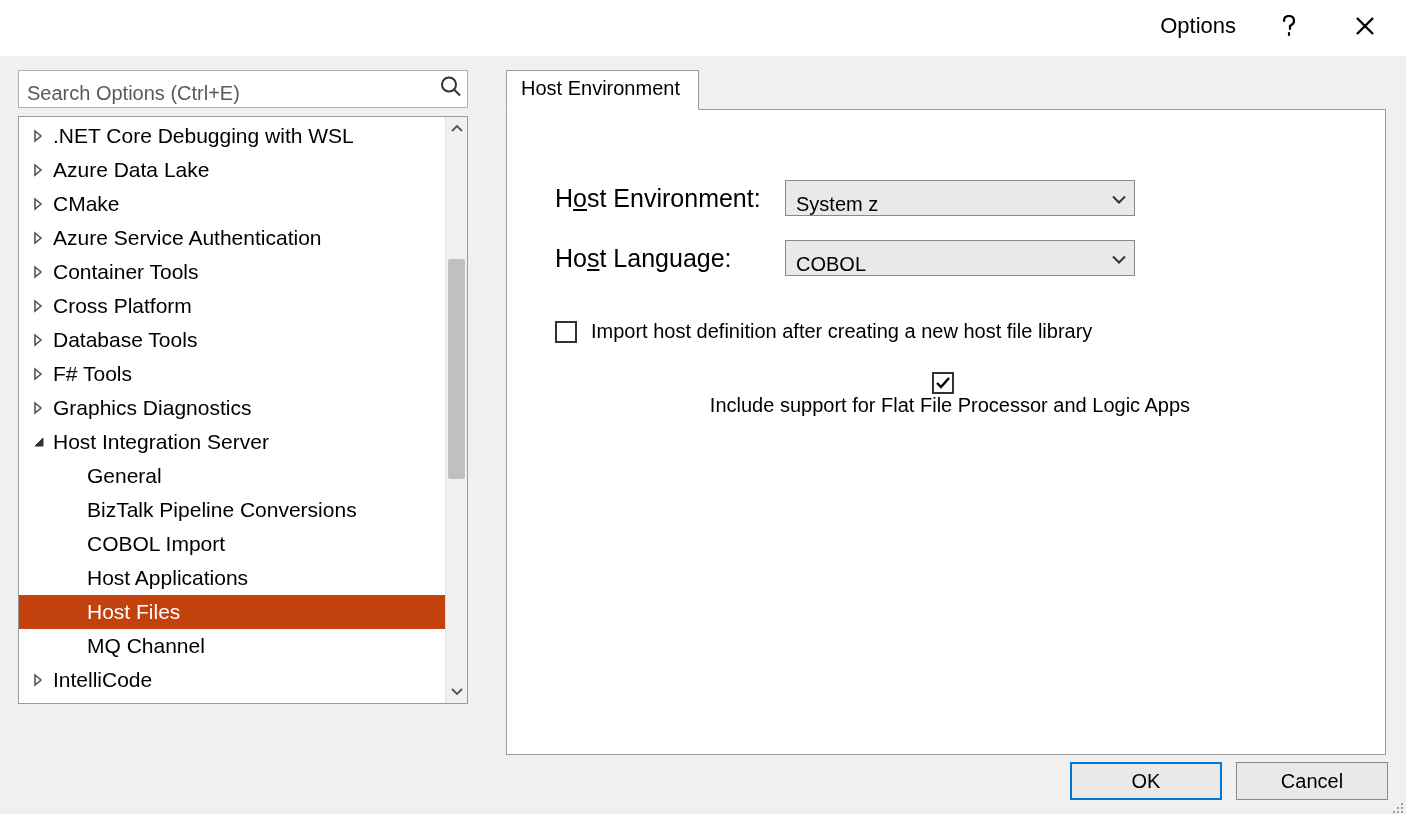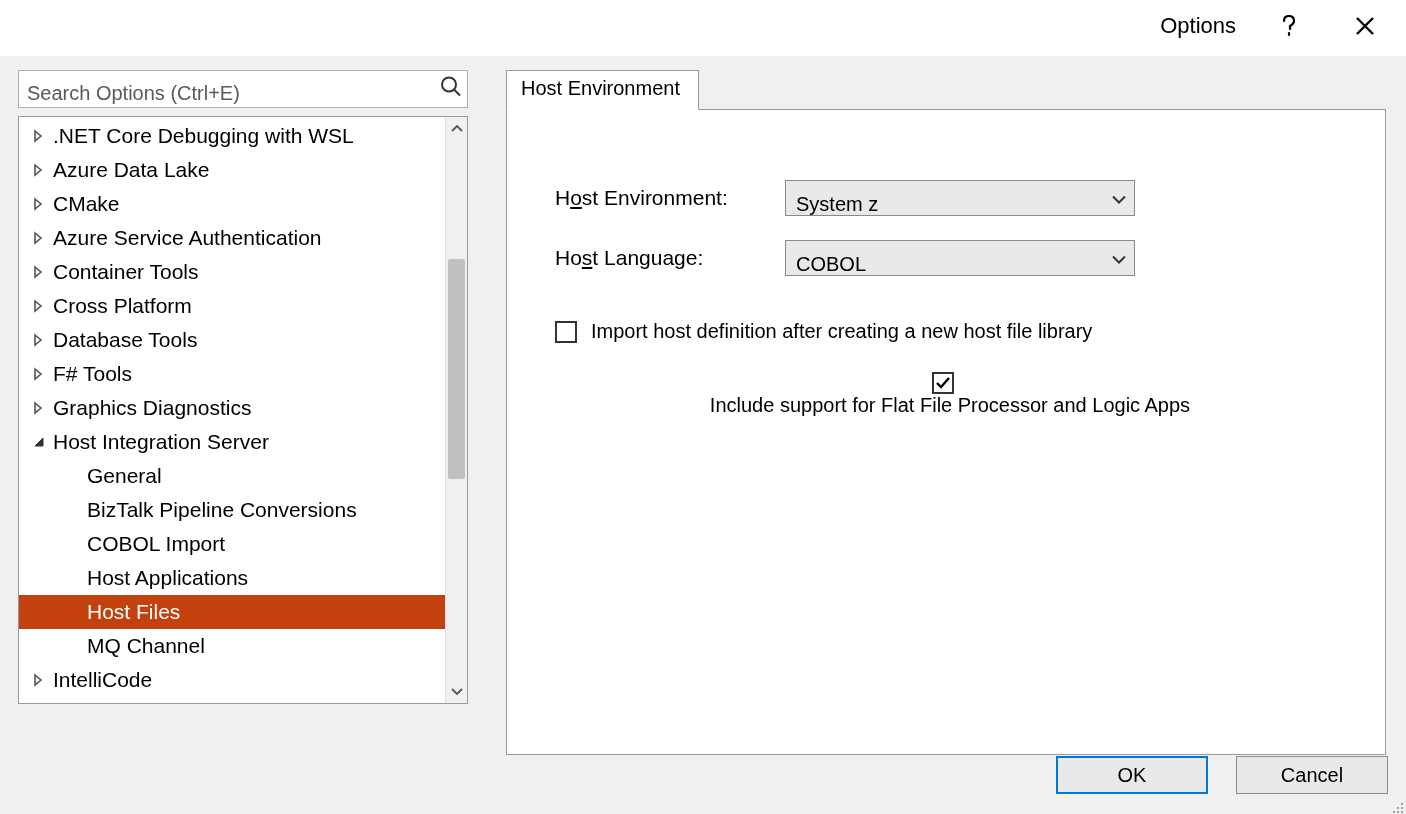--- a/index.html
+++ b/index.html
@@ -164,21 +164,21 @@
     z-index: 1;
     padding: 70px 40px 40px 48px;
   }
   .form-row {
     display: flex;
     align-items: center;
     margin-bottom: 24px;
   }
   .form-label {
     width: 230px;
-    font-size: 21px;
+    font-size: 25px;
   }
   .select-wrap {
     position: relative;
     width: 350px;
     height: 36px;
   }
   .vs-select {
     width: 100%;
     height: 100%;
     border: 1px solid #8a8a8a;
@@ -210,23 +210,23 @@
     margin-right: 14px;
     display: inline-flex;
     align-items: center;
     justify-content: center;
     cursor: pointer;
     background: #fff;
   }
   .buttons {
     position: absolute;
     right: 18px;
-    bottom: 20px;
-    display: flex;
-    gap: 28px;
+    bottom: 14px;
+    display: flex;
+    gap: 14px;
     padding-left: 31px;
   }
   .btn {
     width: 152px;
     height: 38px;
     border: 1px solid #8a8a8a;
     background: #e9e9e9;
     font-size: 20px;
     display: flex;
     align-items: center;

